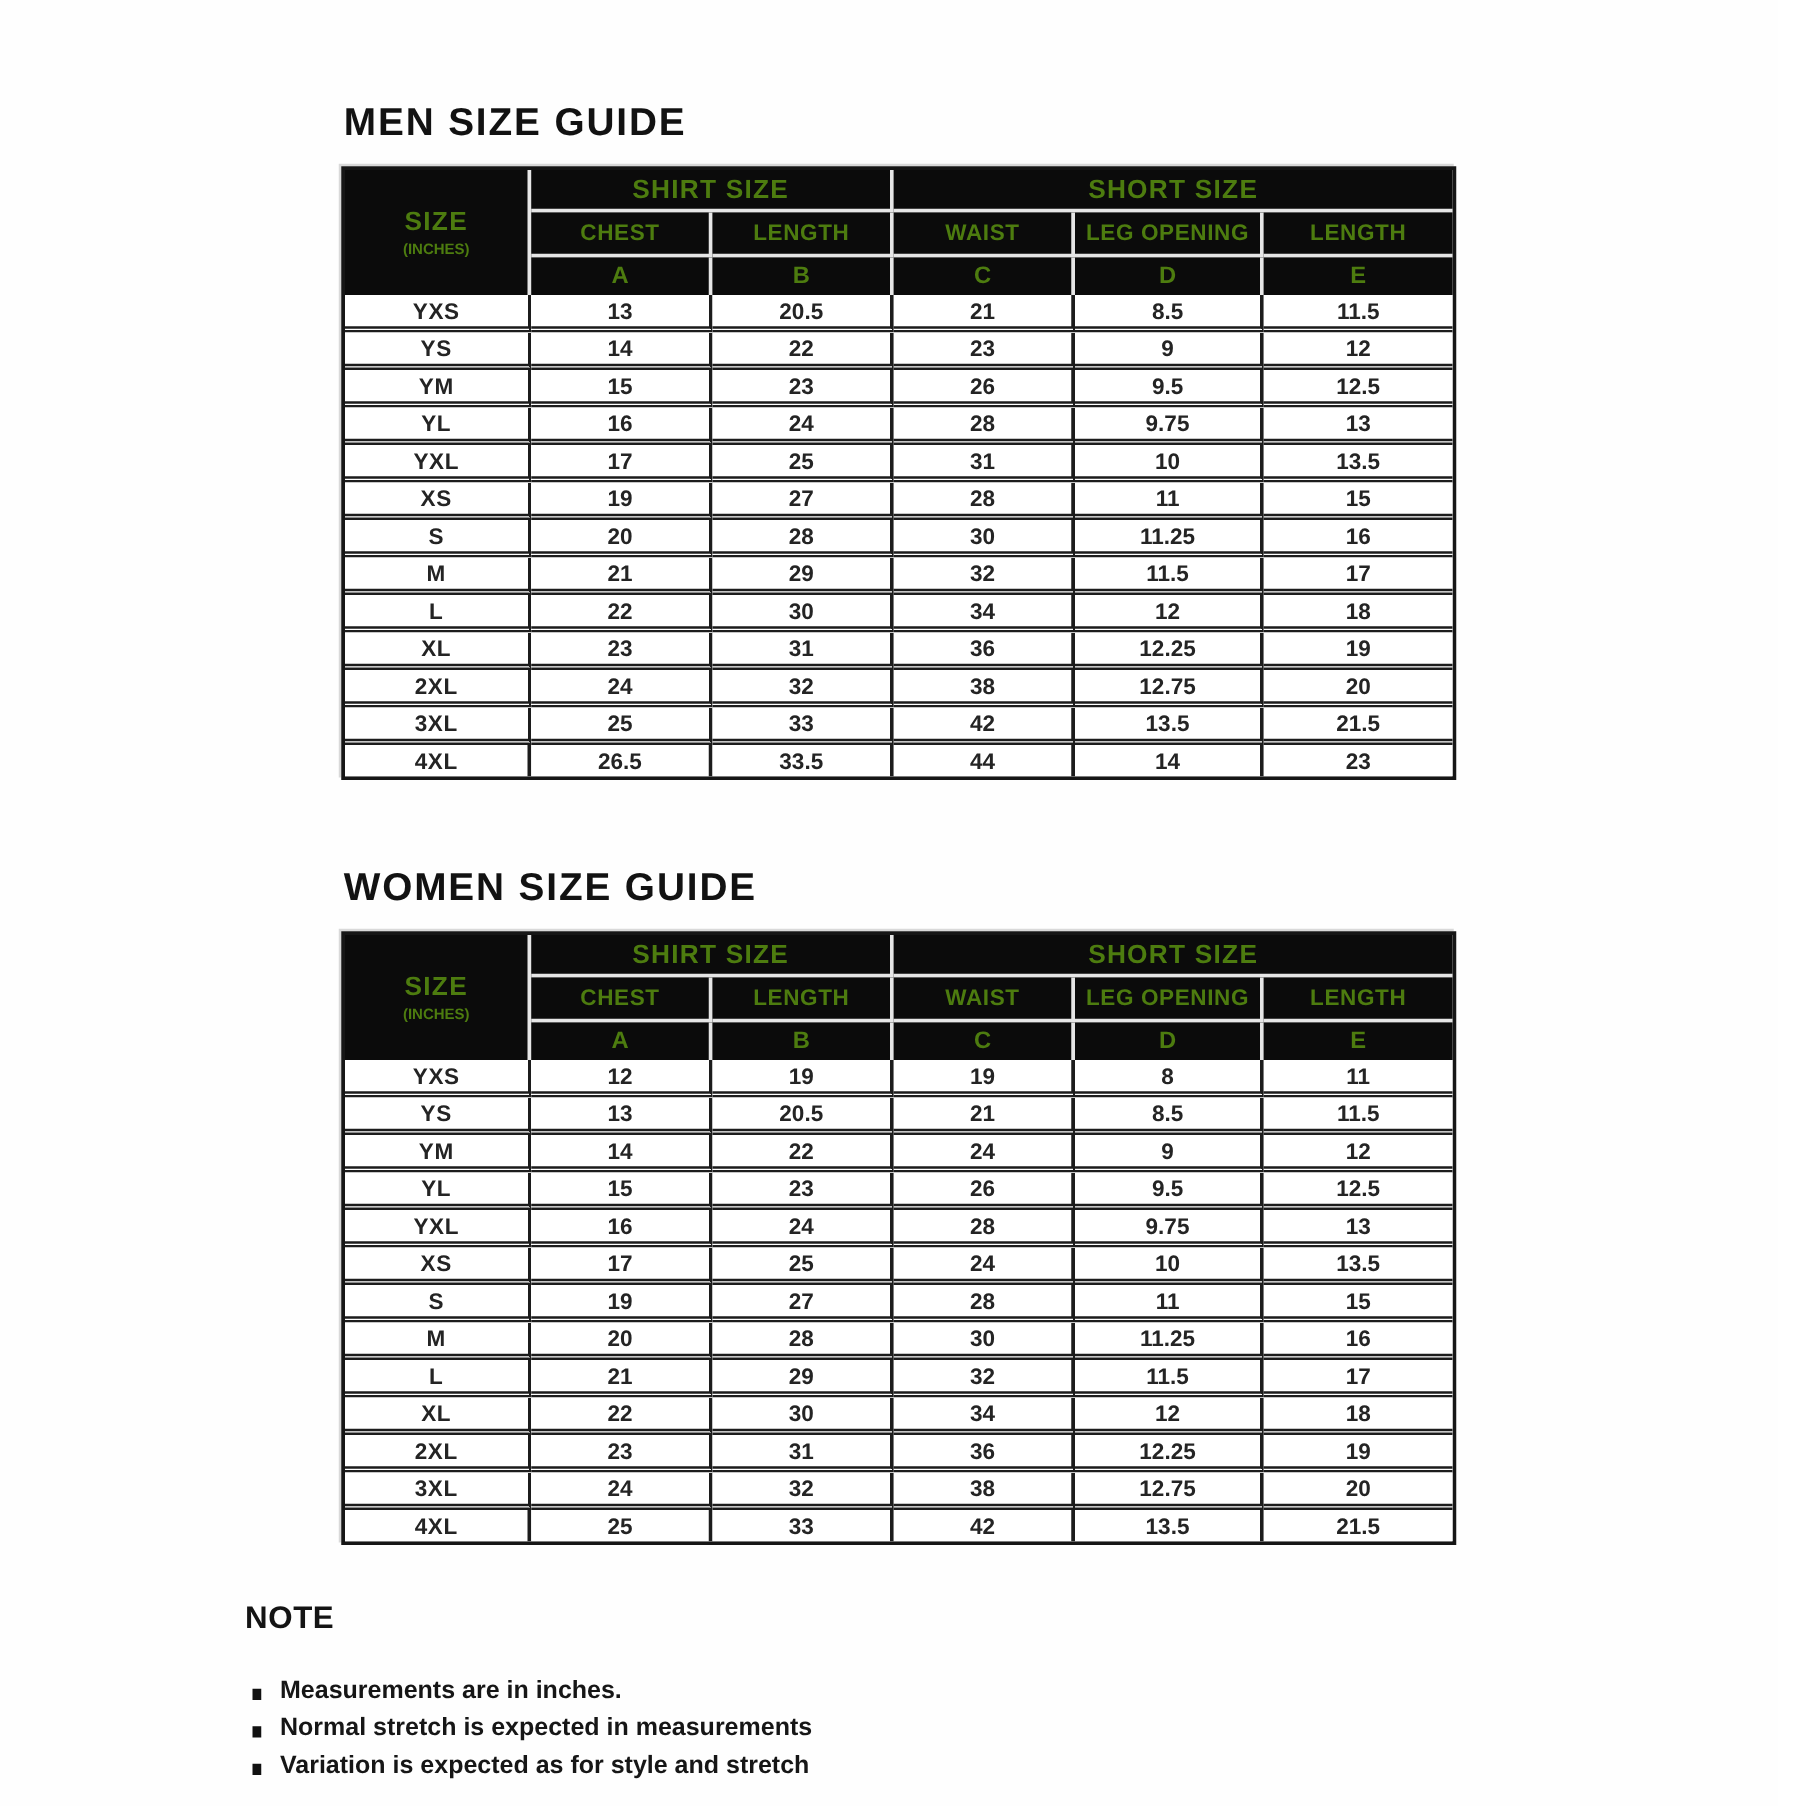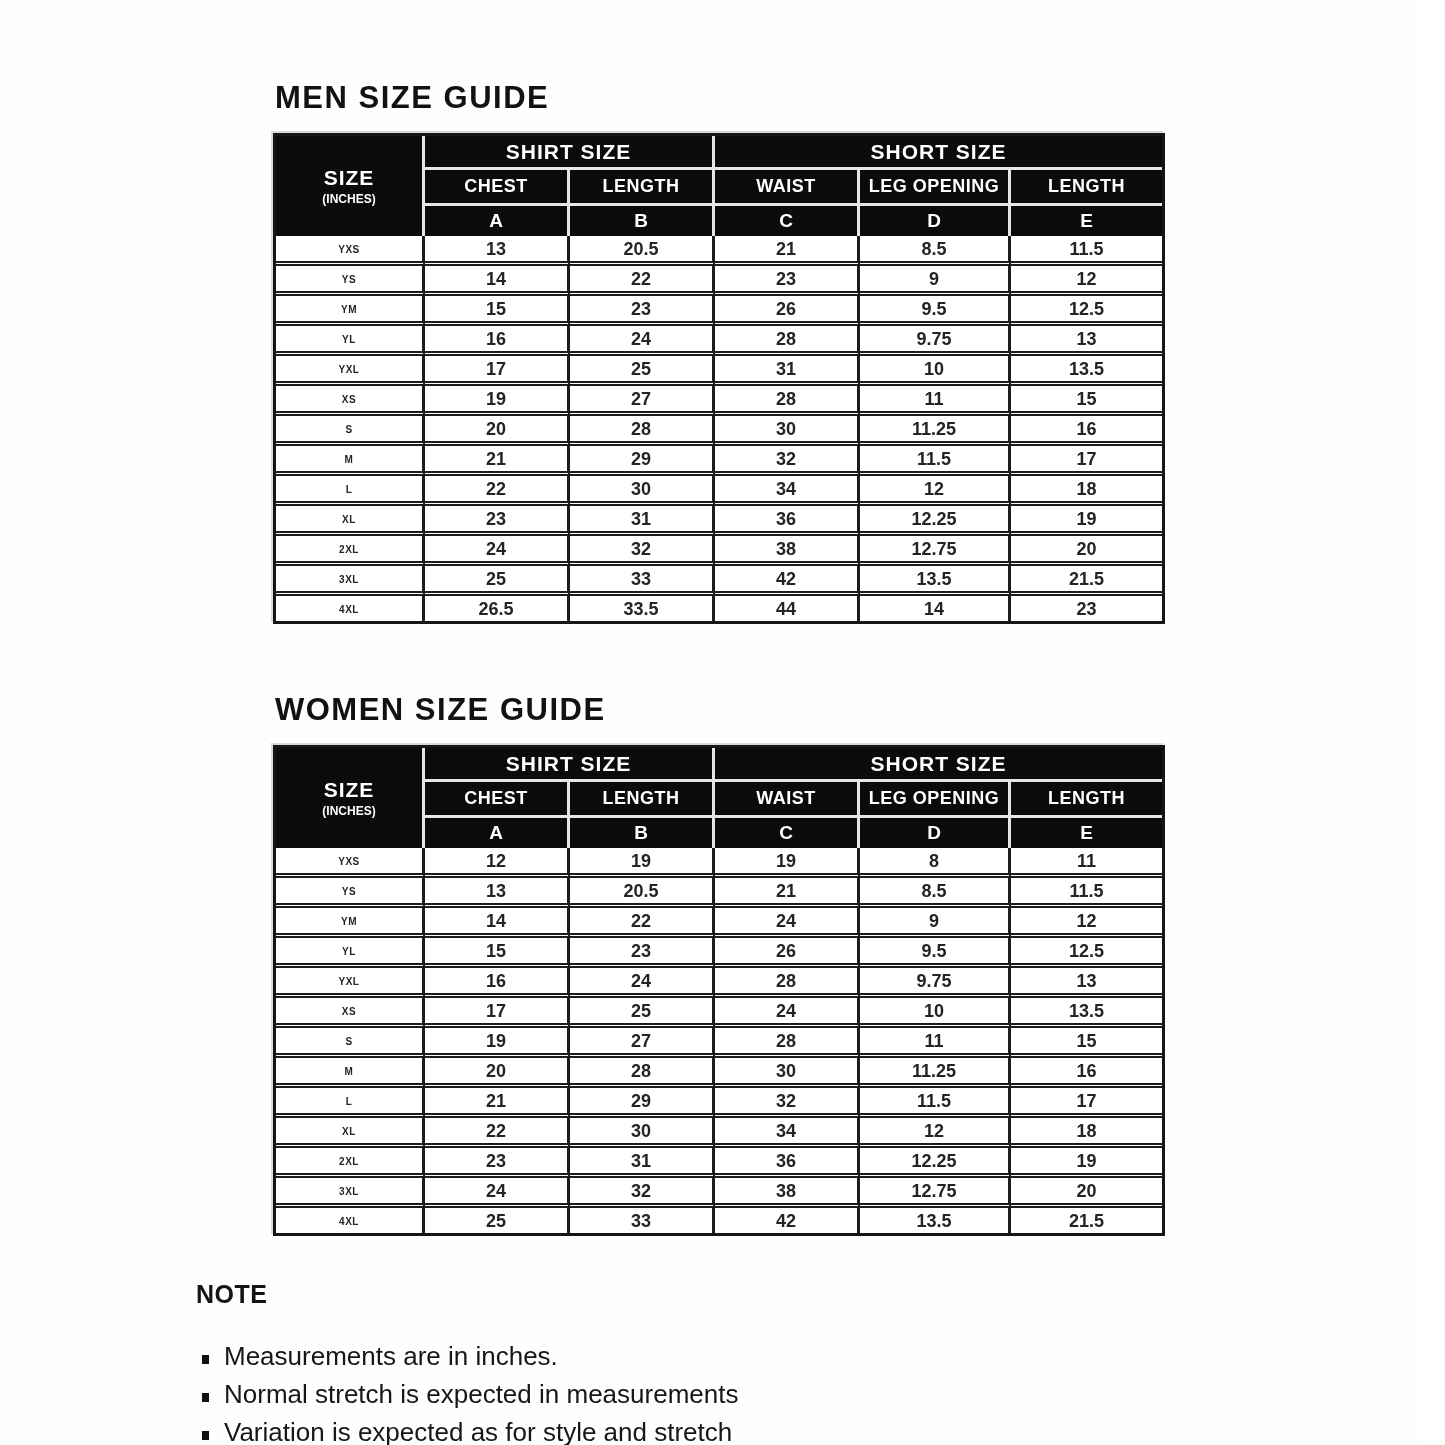--- a/index.html
+++ b/index.html
@@ -32,21 +32,21 @@
     box-shadow: -2px -2px 0 #d9d9d9;
   }
   table.size-table {
     border-collapse: separate;
     border-spacing: 0;
     table-layout: fixed;
     width: 100%;
   }
   .size-table th {
     background: #0b0b0b;
-    color: #ffffff;
+    color: #4d7c0f;
     font-weight: bold;
     text-align: center;
     vertical-align: middle;
     padding: 0;
   }
   .h-size { border-right: 3px solid #e6e6e6; }
   .size-main { font-size: 21px; letter-spacing: 1px; }
   .size-sub  { font-size: 12px; margin-top: 2px; }
   .h-group {
     font-size: 21px;
@@ -69,36 +69,36 @@
     vertical-align: middle;
     font-weight: bold;
     font-size: 18px;
     color: #242424;
     background: #ffffff;
     border-bottom: 5px double #1c1c1c;
     border-right: 3px solid #1c1c1c;
   }
   .size-table tbody td:last-child { border-right: none; }
   .size-table tbody tr:last-child td { border-bottom: none; }
-  .size-table tbody td.size-col { font-size: 10px; letter-spacing: 0.5px; }
+  .size-table tbody td.size-col { font-size: 18px; letter-spacing: 0.5px; }
   .note { margin: 44px 0 0 196px; }
   .note-title {
     font-size: 25px;
     font-weight: bold;
     letter-spacing: 0.5px;
     margin: 0 0 32px 0;
     color: #141414;
   }
   .note-list { list-style: none; margin: 0; padding: 0 0 0 6px; }
   .note-item {
     display: flex;
     align-items: center;
     gap: 15px;
-    font-size: 26px;
-    font-weight: normal;
+    font-size: 20px;
+    font-weight: bold;
     color: #161616;
     margin: 7px 0;
   }
   .bullet {
     width: 7px;
     height: 9px;
     background: #111111;
     display: inline-block;
     flex: 0 0 auto;
     margin-top: 6px;

